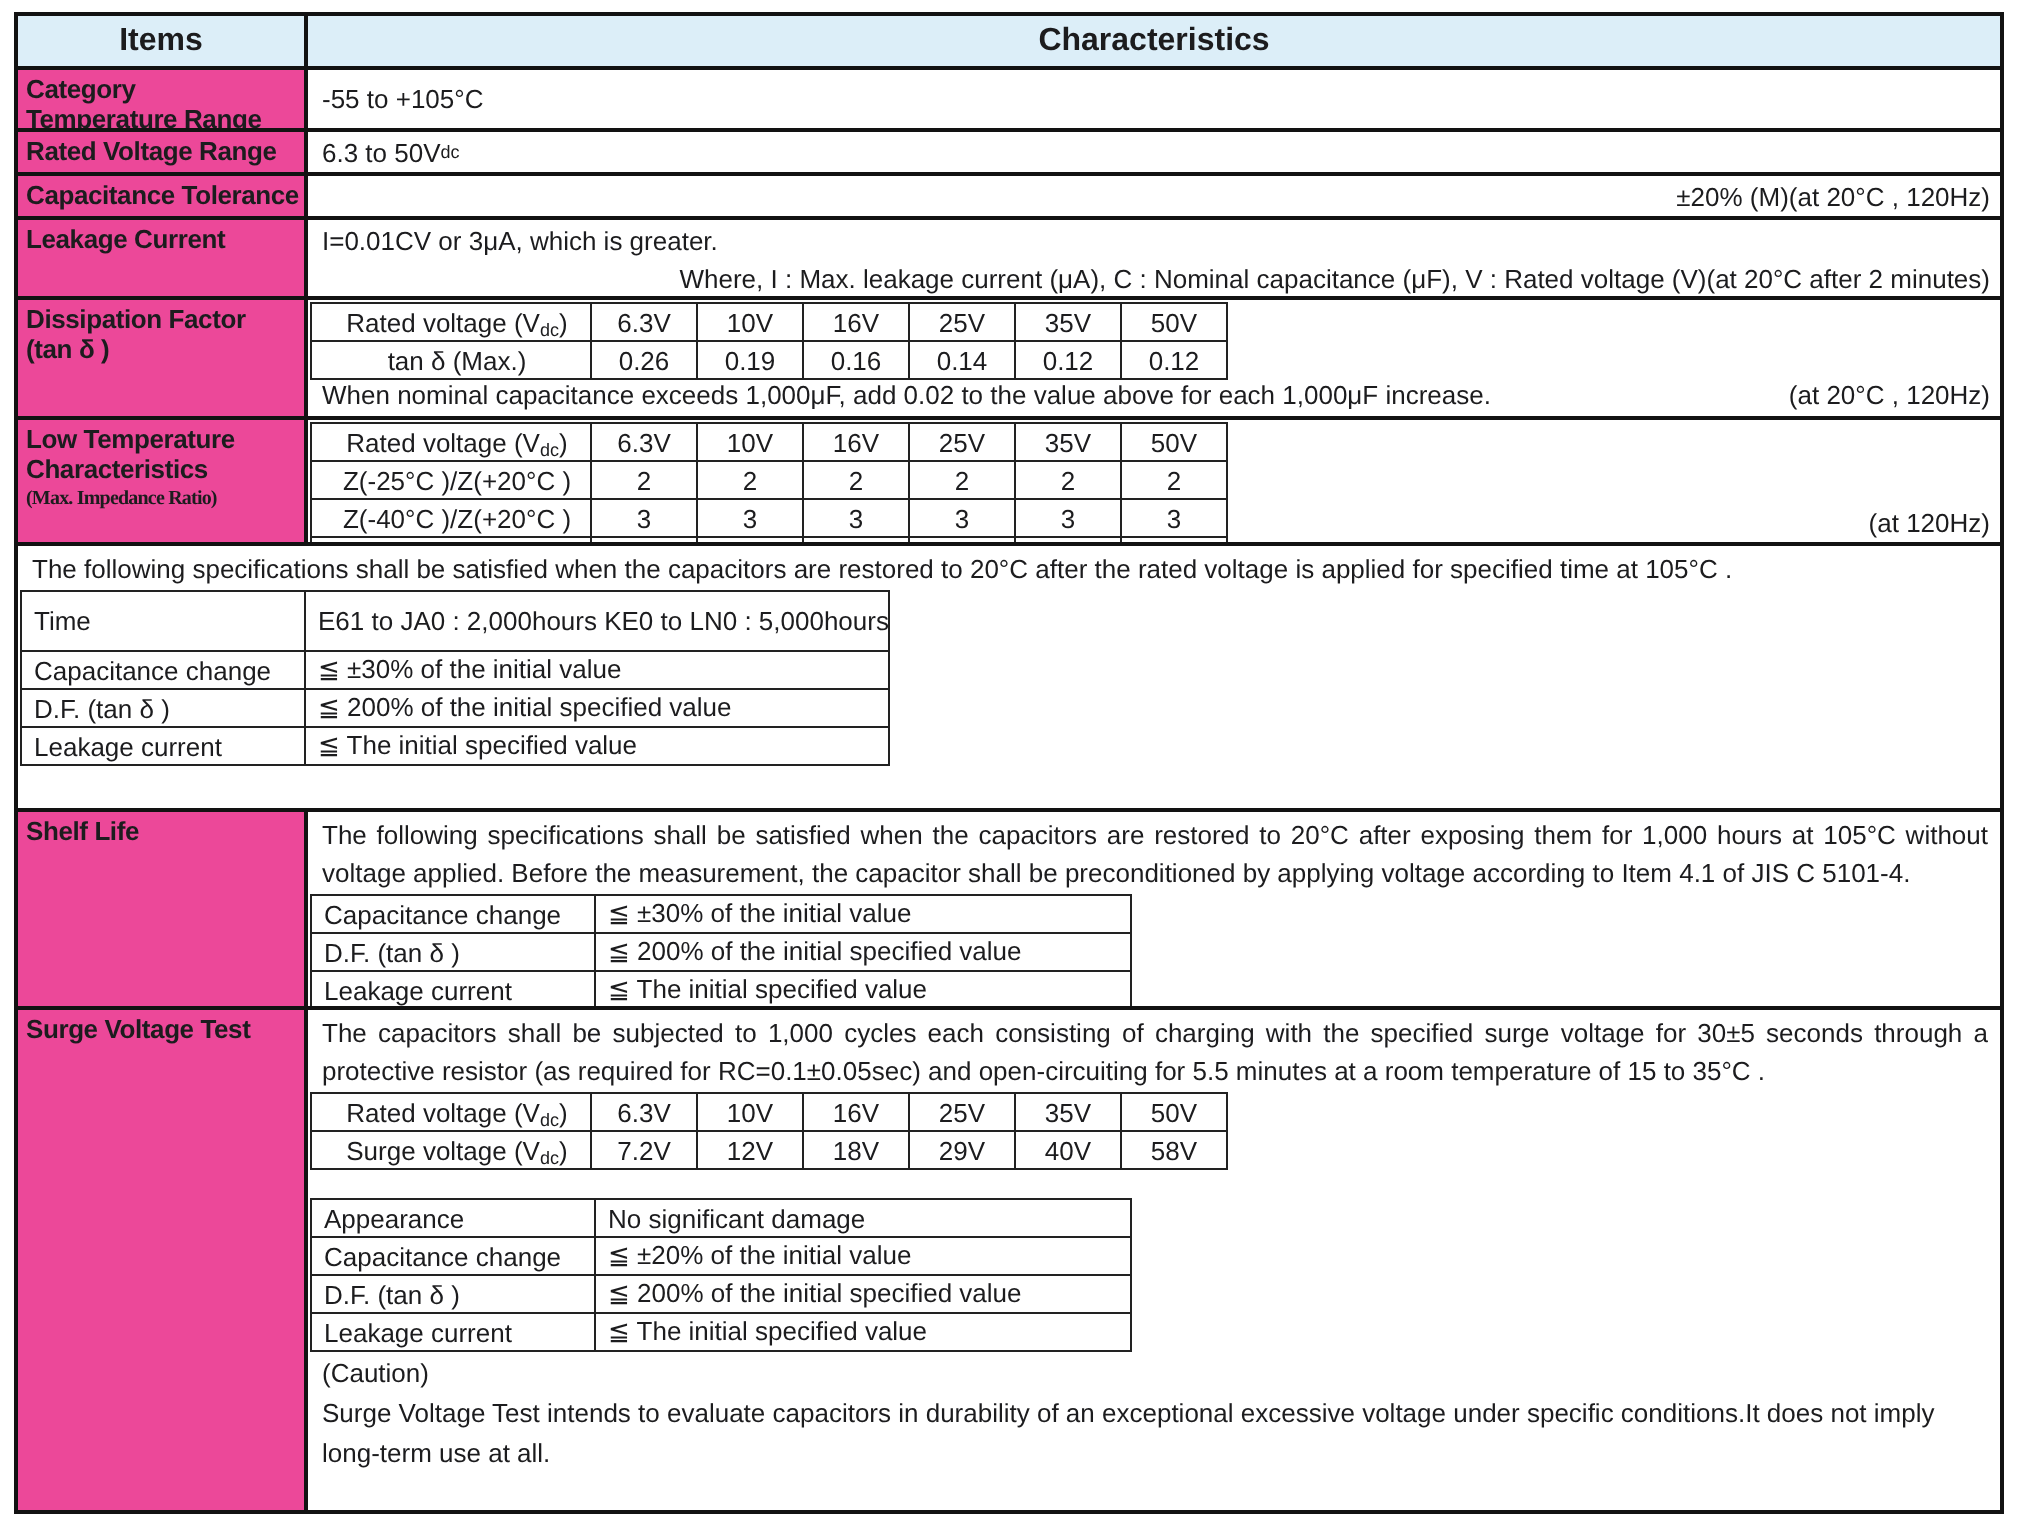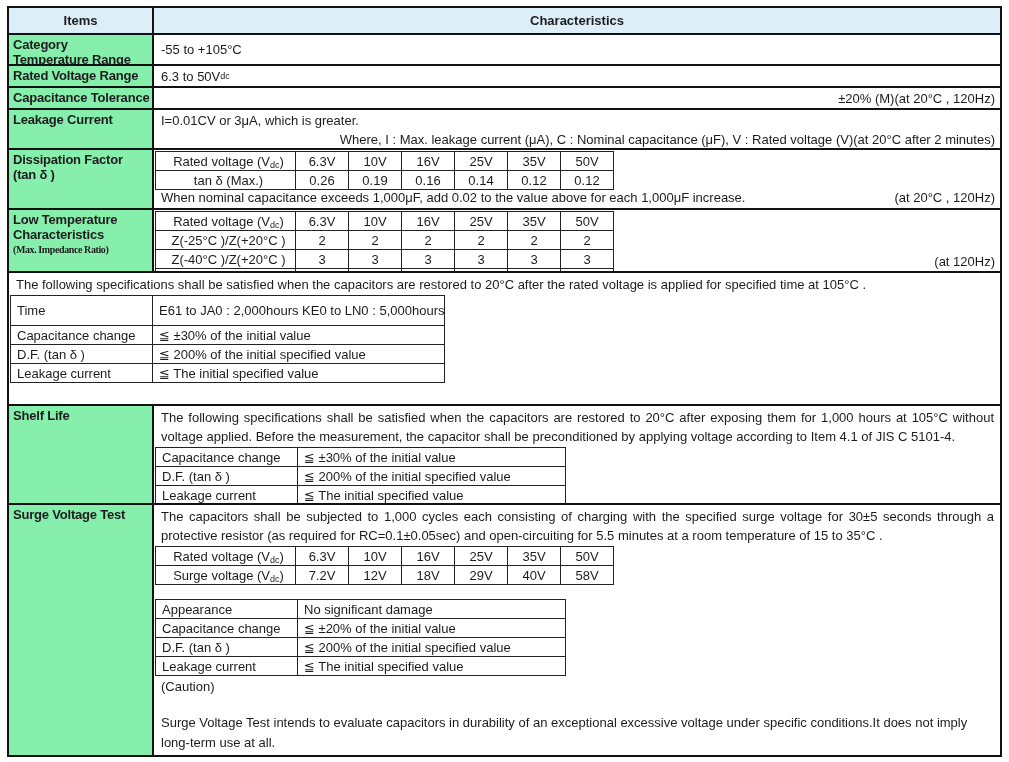--- a/index.html
+++ b/index.html
@@ -7,46 +7,46 @@
   body {
     width:1009px; height:762px; background:#ffffff;
     font-family:"Liberation Sans","DejaVu Sans",sans-serif;
     color:#1c1c1e; -webkit-font-smoothing:antialiased;
   }
   .sheet { position:absolute; top:6px; left:7px; width:995px; height:751px; }
   .tbl { width:100%; height:100%; border:2px solid #121212; display:flex; flex-direction:column; background:#fff; }
   .row { display:flex; border-bottom:2px solid #121212; flex:0 0 auto; overflow:hidden; }
   .row.last { border-bottom:none; flex:1 1 auto; }
   .cell-items {
-    flex:0 0 145px; width:145px; background:#86efac; border-right:2px solid #121212;
+    flex:0 0 145px; width:145px; background:#ec4899; border-right:2px solid #121212;
     padding:2px 2px 0 4px; font-weight:bold; font-size:13px; line-height:15px;
     white-space:pre-line; letter-spacing:-0.2px; overflow:hidden;
   }
   .cell-items .sublbl { font-size:10px; letter-spacing:-0.4px; font-weight:bold; white-space:nowrap;font-family:Liberation Serif, serif; }
   .cell-chars { flex:1 1 auto; position:relative; padding:0 5px 0 7px; font-size:13px; overflow:hidden; }
   .hdr-row { height:27px; }
   .hdr { display:flex; align-items:center; justify-content:center; background:#dceef8;
-         font-size:13px; font-weight:bold; letter-spacing:0; padding:0; white-space:nowrap; }
+         font-size:16px; font-weight:bold; letter-spacing:0; padding:0; white-space:nowrap; }
   .vcenter { display:flex; align-items:center; }
   .spread { display:flex; align-items:center; justify-content:flex-end; }
   sub.u { font-size:9px; line-height:0; vertical-align:-2px; }
   .cond { white-space:nowrap; }
   .cond-br { position:absolute; right:5px; bottom:2px; white-space:nowrap; }
   .line { line-height:19px; }
   .intro { margin:2px 0 0 0; line-height:19px; text-align:justify; padding-right:1px; }
   table { border-collapse:collapse; margin:1px 0 0 0; }
   td { border:1.5px solid #222; font-size:13px; height:19px; padding:0; }
   td.lbl { width:140px; text-align:center; padding-left:6px; white-space:nowrap; }
   td.v { width:53px; text-align:center; }
   .ct td.clbl { width:142px; padding-left:6px; white-space:nowrap;margin-top:44px; }
   .ct td.cval { width:268px; padding-left:6px; white-space:nowrap;margin-top:44px; }
   .ct td.tall { height:30px; }
   .pre { white-space:pre-line; line-height:15px; }
   .noteline { display:flex; justify-content:space-between; align-items:center; margin-top:0; line-height:16px; }
-  .caution-title { margin:1px 0 16px 0; line-height:20px; }
+  .caution-title { margin:1px 0 0 0; line-height:20px; }
   .caution-text { margin:0; line-height:20px; text-align:left; }
   .gap14 { margin-top:14px; }
 </style>
 </head>
 <body>
 
 <div class="sheet">
   <div class="tbl">
 
     <div class="row hdr-row">

